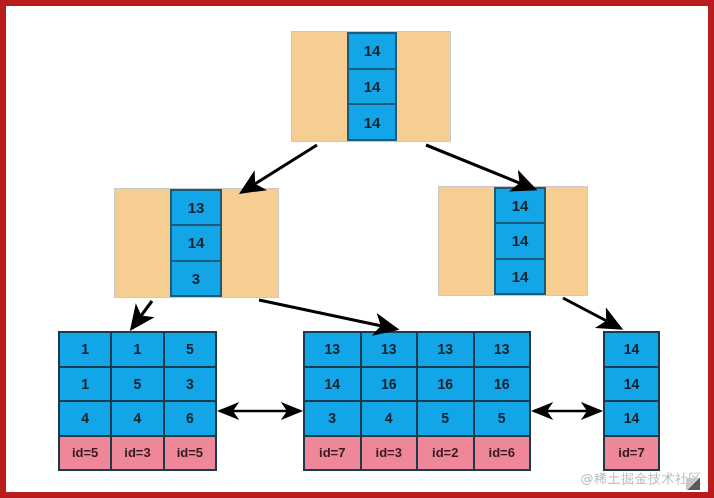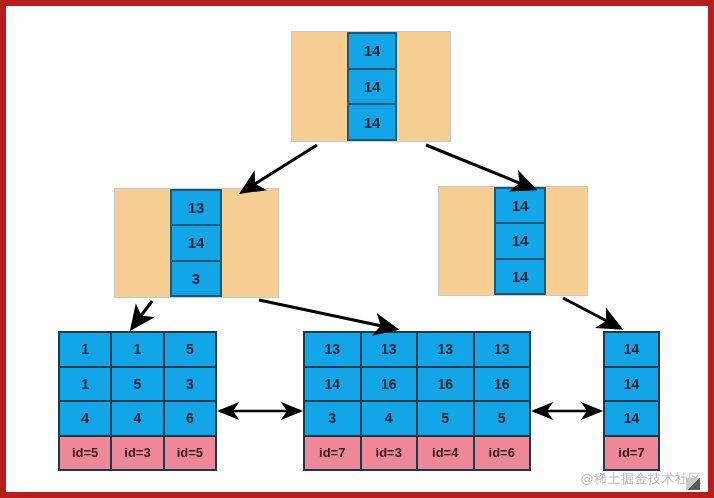--- a/index.html
+++ b/index.html
@@ -185,21 +185,21 @@
     <div class="col">
       <div class="cell">13</div>
       <div class="cell">16</div>
       <div class="cell">4</div>
       <div class="cell idcell">id=3</div>
     </div>
     <div class="col">
       <div class="cell">13</div>
       <div class="cell">16</div>
       <div class="cell">5</div>
-      <div class="cell idcell">id=4</div>
+      <div class="cell idcell">id=2</div>
     </div>
     <div class="col">
       <div class="cell">13</div>
       <div class="cell">16</div>
       <div class="cell">5</div>
       <div class="cell idcell">id=6</div>
     </div>
   </div>
 
   <div class="leaf" style="left:597px; top:325px; width:57px; height:140px;">

